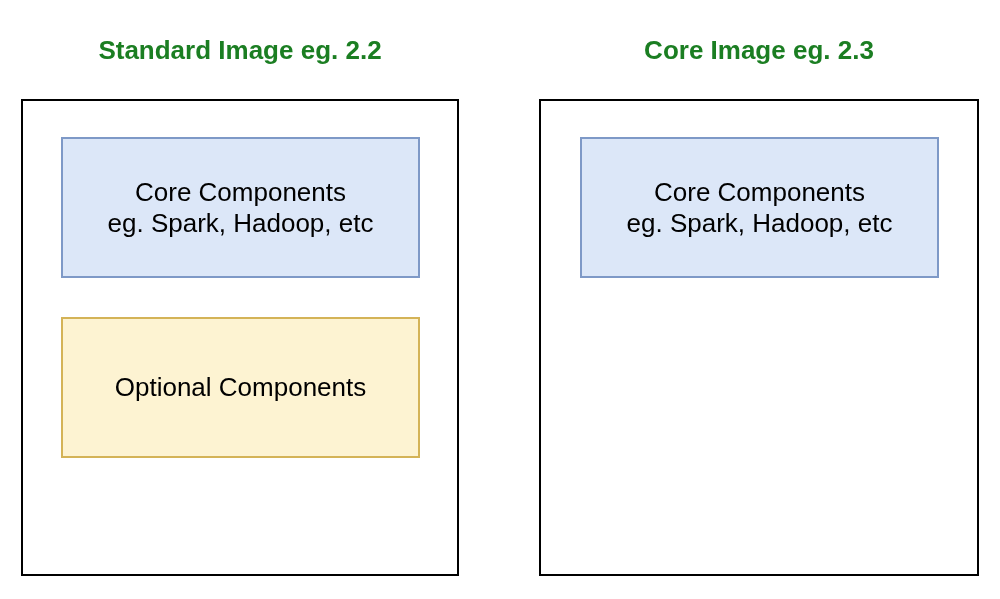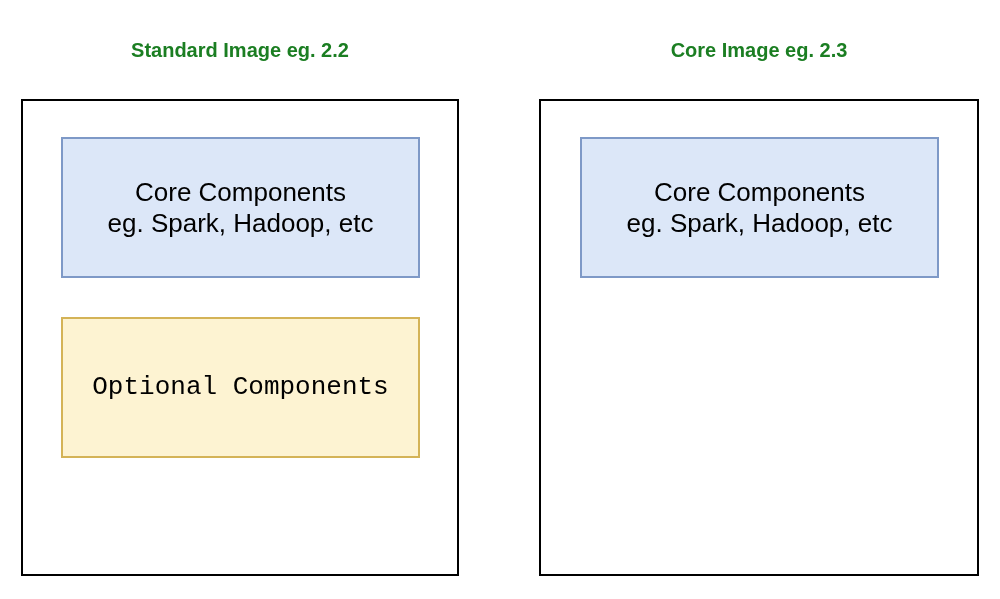--- a/index.html
+++ b/index.html
@@ -17,21 +17,21 @@
     width: 1000px; height: 599px;
     background: var(--page-bg);
     font-family: "Liberation Sans", sans-serif;
   }
   .stage { position: relative; width: 1000px; height: 599px; overflow: hidden; }
 
   .panel-title {
     position: absolute;
     top: 36px;
     height: 28px;
-    font-size: 20px;
+    font-size: 26px;
     font-weight: bold;
     color: var(--title-text);
     text-align: center;
     line-height: 28px;
   }
   .title-standard { left: 21px; width: 438px; }
   .title-core     { left: 539px; width: 440px; }
 
   .panel {
     position: absolute;
@@ -56,21 +56,20 @@
     line-height: 31px;
     color: var(--body-text);
   }
   .block-core {
     background: var(--core-fill);
     border: 2px solid var(--core-border);
   }
   .block-optional {
     background: var(--optional-fill);
     border: 2px solid var(--optional-border);
-    font-family: Liberation Mono, monospace;
   }
   .panel-standard .block { left: 38px; }
   .panel-core .block     { left: 39px; }
   .pos-top    { top: 36px; }
   .pos-middle { top: 216px; }
 </style>
 </head>
 <body>
 
 <div class="stage">

